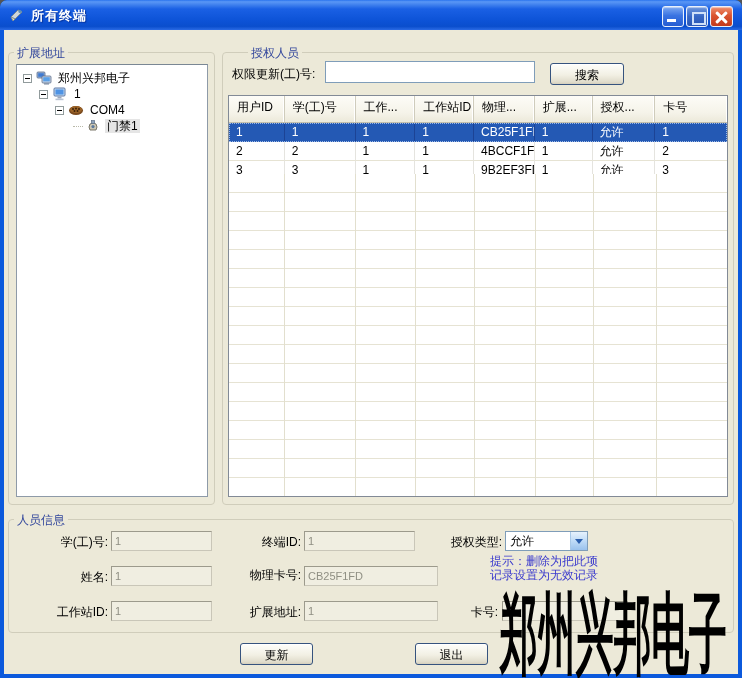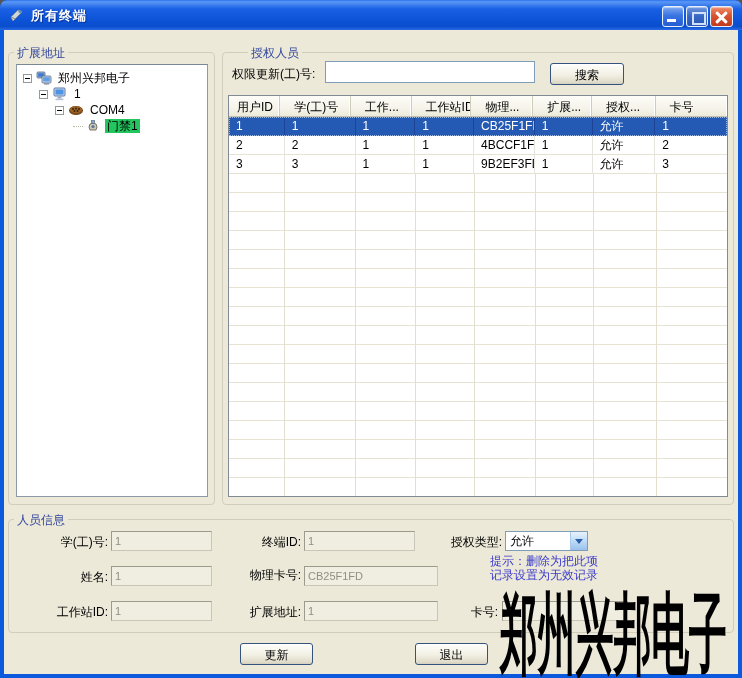--- a/index.html
+++ b/index.html
@@ -29,32 +29,32 @@
   .groupbox{position:absolute;border:1px solid #D0CDBB;border-radius:4px;}
   .gb-label{position:absolute;font-size:12px;color:#33479C;background:#ECE9D8;padding:0 3px;z-index:3;}
   
   .treebox{position:absolute;left:16px;top:64px;width:192px;height:433px;background:#fff;
     border:1px solid #8E9AA8;border-top-color:#7a8794;}
   .tree-row{position:absolute;height:16px;display:flex;align-items:center;font-size:12px;color:#000;white-space:nowrap;}
   .expander{width:9px;height:9px;border:1px solid #919b9c;background:#fff;position:relative;margin-right:4px;flex:none;}
   .expander::after{content:"";position:absolute;left:1px;top:3px;width:5px;height:1px;background:#000;}
   .tree-icon{width:16px;height:16px;margin-right:4px;flex:none;}
   .tree-label{padding:0 2px;line-height:14px;}
-  .tree-label.hl{background:#22c55e;}
+  .tree-label.hl{background:#e5e5e5;}
   .dots{width:10px;height:1px;border-top:1px dotted #b9b9a9;margin-right:2px;flex:none;}
   
   .search-label{position:absolute;left:232px;top:66px;font-size:12px;color:#000;}
   .search-input{position:absolute;left:325px;top:61px;width:210px;height:22px;border:1px solid #7F9DB9;background:#fff;font-size:12px;padding:0 3px;}
   .search-btn{position:absolute;left:550px;top:63px;width:74px;height:22px;}
   .xp-btn{border:1px solid #36537e;border-radius:3px;font-size:12px;color:#000;
     background:linear-gradient(180deg,#fefefb 0%,#f2f0e4 55%,#e0dccb 90%,#d4cfbc 100%);
     box-shadow:inset 0 1px 0 #fff;cursor:default;text-align:center;line-height:20px;}
   
   .table{position:absolute;left:228px;top:95px;width:500px;height:402px;background:#fff;border:1px solid #828A96;overflow:hidden;}
-  .t-header{display:flex;height:21px;background:linear-gradient(180deg,#FDFCF7 0%,#F5F3E9 65%,#ECE9DA 100%);border-bottom:1px solid #C2BFAE;gap:6px;}
+  .t-header{display:flex;height:27px;background:linear-gradient(180deg,#FDFCF7 0%,#F5F3E9 65%,#ECE9DA 100%);border-bottom:1px solid #C2BFAE;}
   .h-cell{font-size:12px;color:#000;padding:3px 0 0 8px;border-right:1px solid #CFCCBC;box-shadow:inset -1px 0 0 #fff;overflow:hidden;white-space:nowrap;}
   .t-row{display:flex;height:19px;}
   .t-cell{font-size:12px;color:#000;line-height:18px;padding-left:7px;border-right:1px solid rgba(110,105,75,.18);
     border-bottom:1px solid #E6E3D3;overflow:hidden;white-space:nowrap;}
   .c0{width:56px}.c1{width:71px}.c2{width:60px}.c3{width:59px}.c4{width:61px}.c5{width:58px}.c6{width:63px}.c7{width:72px;border-right:none}
   .t-row.selected .t-cell{background:#2459B4;color:#fff;border-bottom-color:#2459B4;border-right-color:rgba(20,40,110,.45);}
   .t-row.selected{outline:1px dotted #9db9e6;outline-offset:-1px;}
   .t-filler{position:absolute;left:0;right:0;top:78px;bottom:0;
     background:repeating-linear-gradient(180deg,#fff 0 18px,#E6E3D3 18px 19px);}
   .v-line{position:absolute;top:0;bottom:0;width:1px;background:#E2DFCE;}

